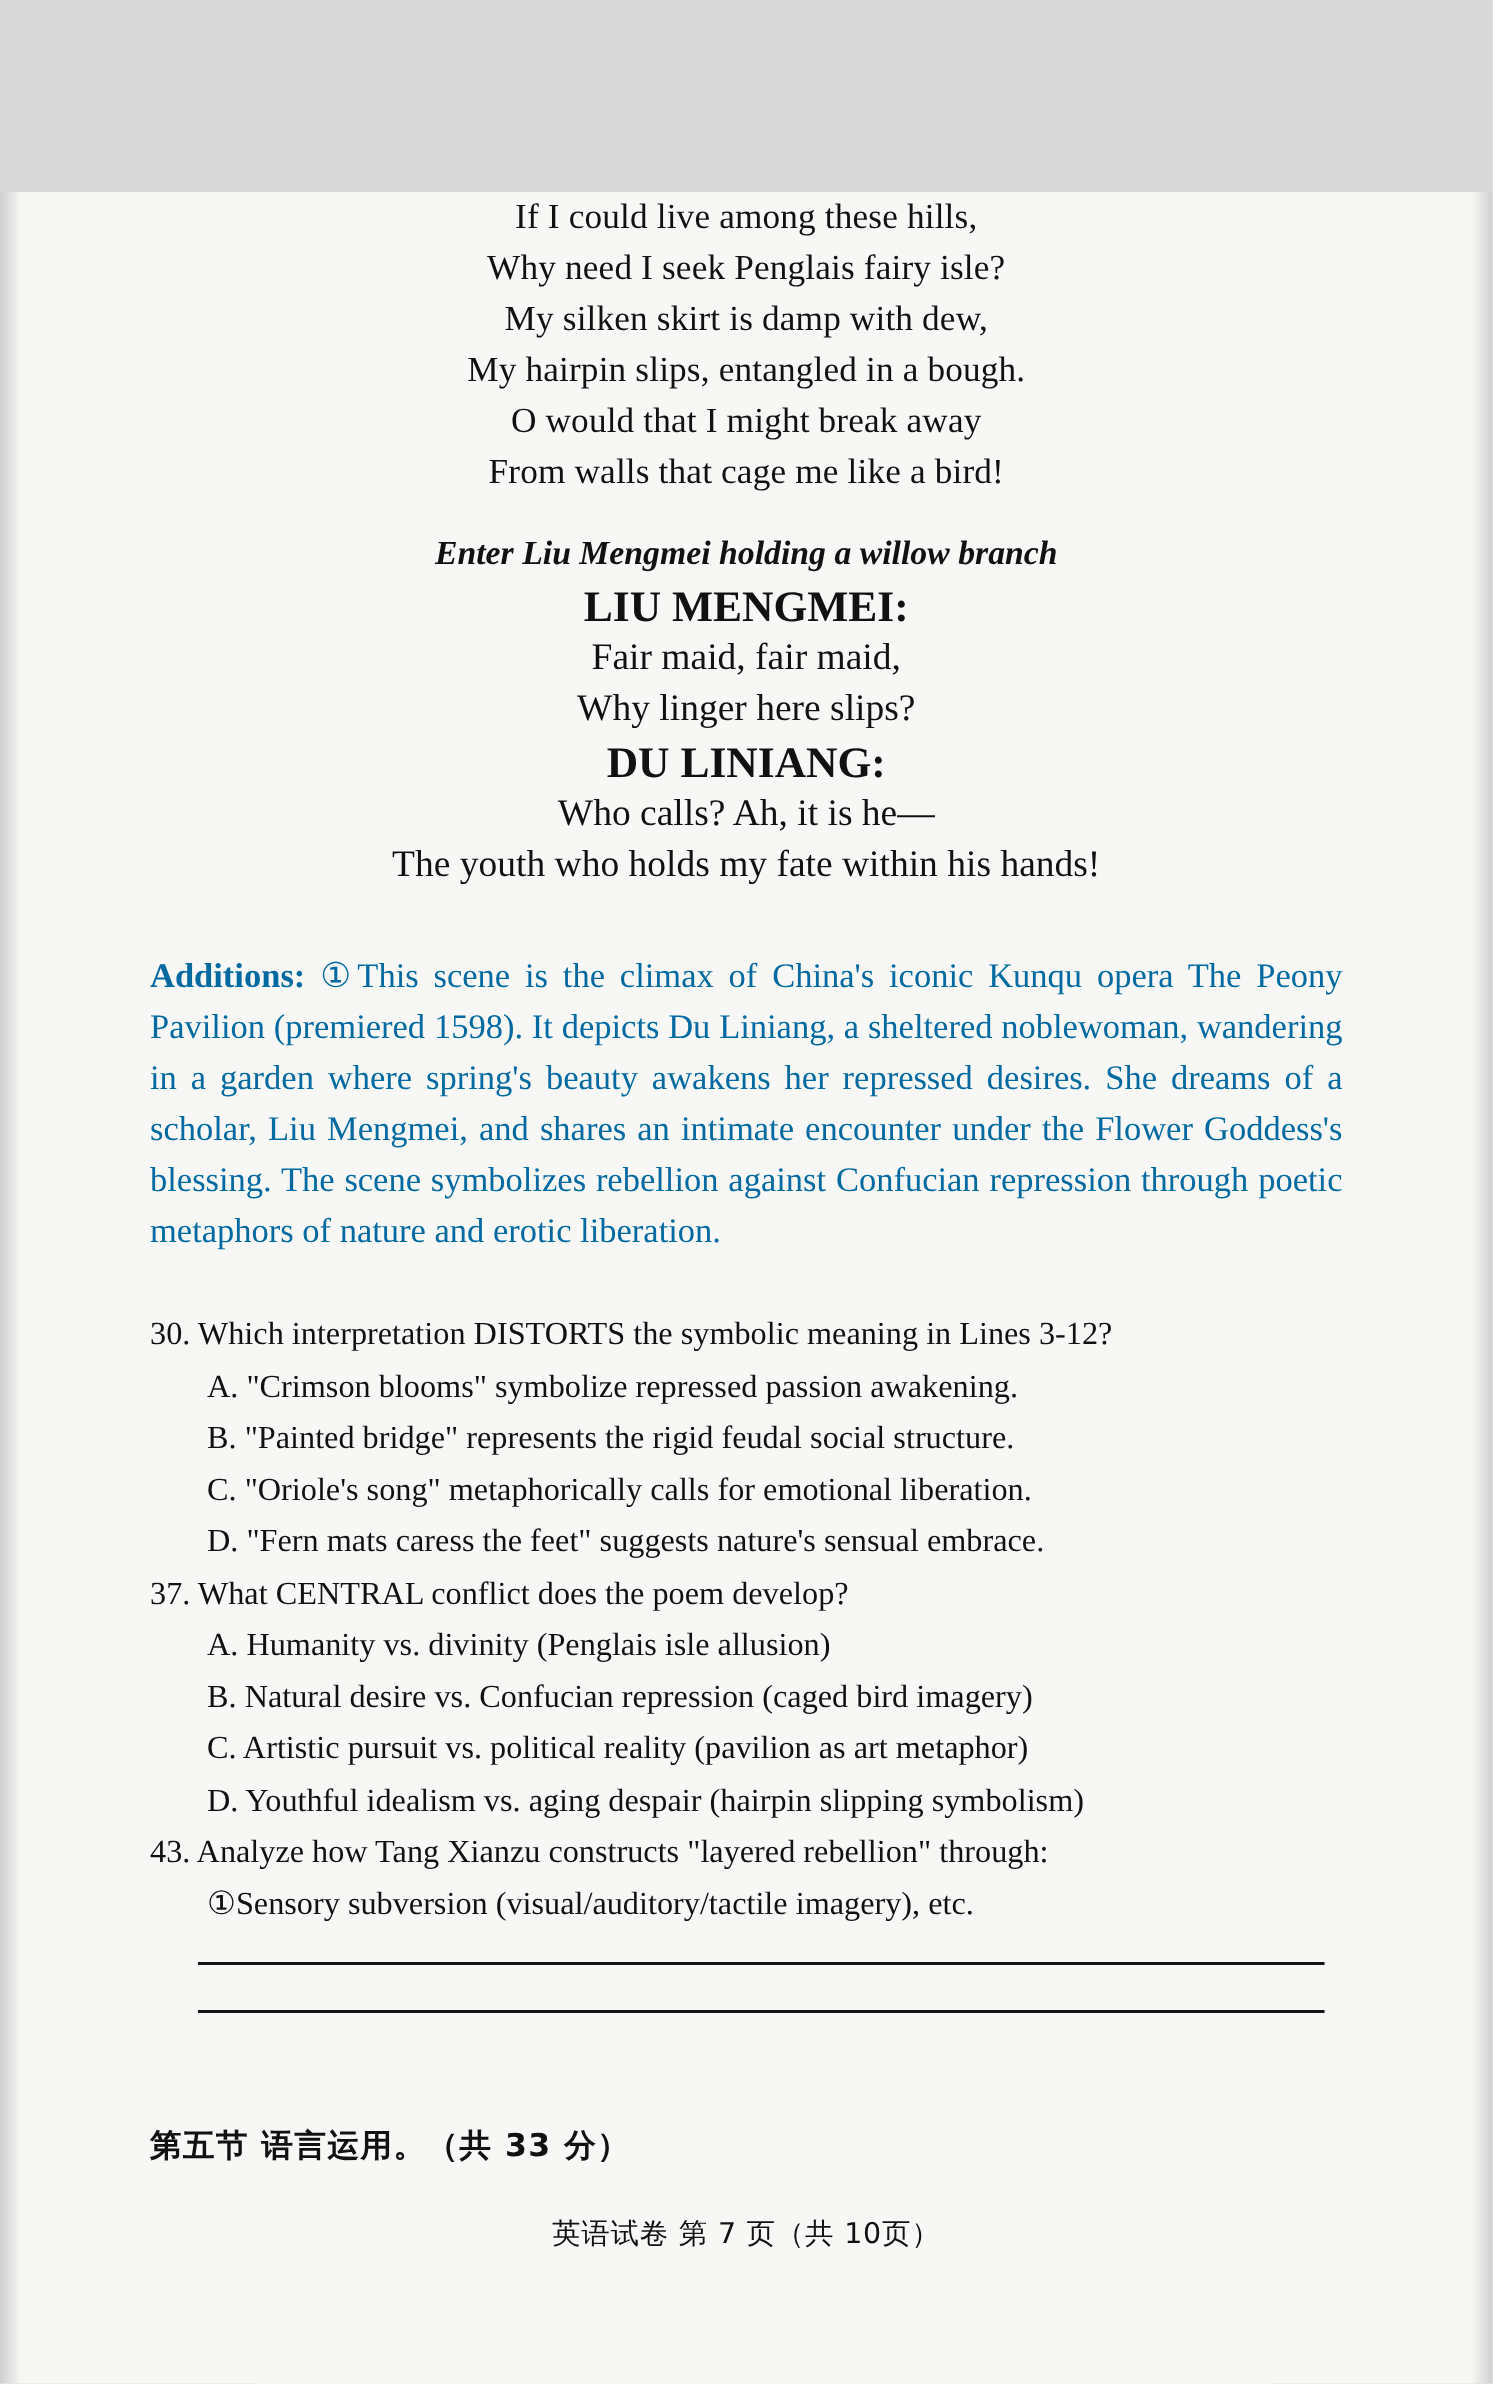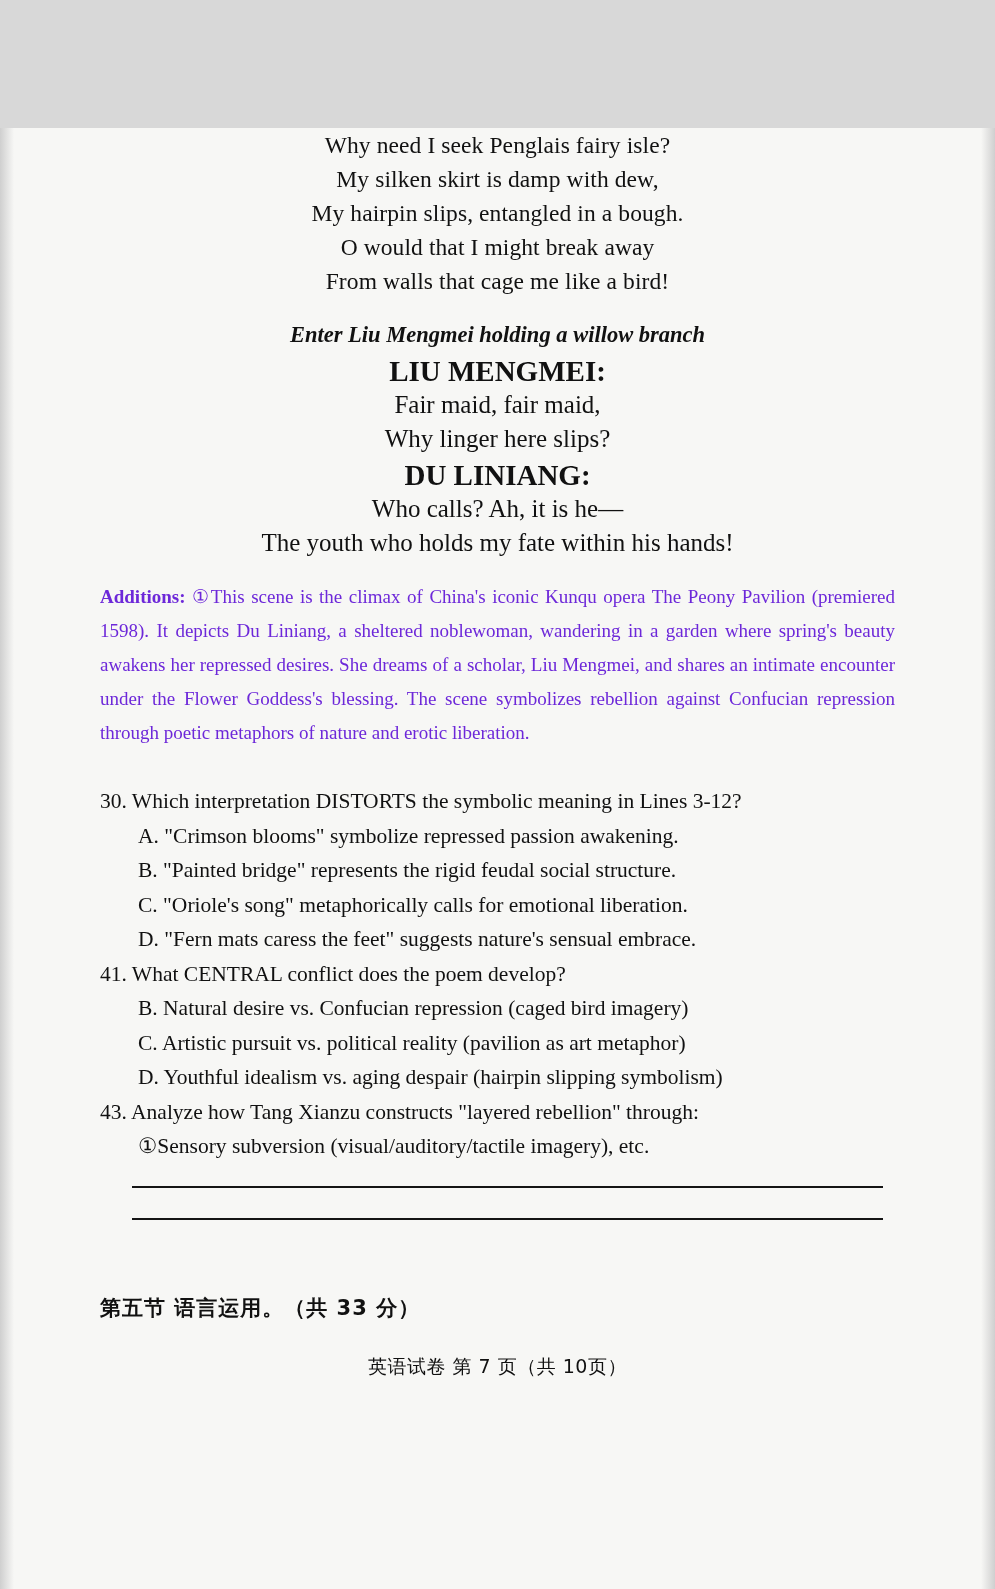--- a/index.html
+++ b/index.html
@@ -76,26 +76,26 @@
   }
   .dialog-line {
     text-align: center;
     font-size: 25px;
     line-height: 34px;
     color: #111;
   }
 
   
   .additions {
-    margin-top: 20px;
-    font-size: 19px;
+    margin-top: 40px;
+    font-size: 23px;
     line-height: 34px;
     text-align: justify;
     text-justify: inter-word;
-    color: #6d28d9;
+    color: #0369a1;
   }
   .additions .label {
     font-weight: bold;
   }
 
   
   .questions {
     margin-top: 34px;
   }
   .q-item {
@@ -143,20 +143,21 @@
     letter-spacing: 0.5px;
   }
 </style>
 </head>
 <body>
 
 <div class="page">
   <div class="content">
 
     <div class="verse-block">
+      <div class="verse-line">If I could live among these hills,</div>
       <div class="verse-line">Why need I seek Penglais fairy isle?</div>
       <div class="verse-line">My silken skirt is damp with dew,</div>
       <div class="verse-line">My hairpin slips, entangled in a bough.</div>
       <div class="verse-line">O would that I might break away</div>
       <div class="verse-line">From walls that cage me like a bird!</div>
     </div>
 
     <div class="stage-direction">Enter Liu Mengmei holding a willow branch</div>
 
     <div class="speaker">LIU MENGMEI:</div>
@@ -173,21 +174,22 @@
     </p>
 
     <div class="questions">
 
       <div class="q-item q-stem">30. Which interpretation DISTORTS the symbolic meaning in Lines 3-12?</div>
       <div class="q-item q-opt">A. "Crimson blooms" symbolize repressed passion awakening.</div>
       <div class="q-item q-opt">B. "Painted bridge" represents the rigid feudal social structure.</div>
       <div class="q-item q-opt">C. "Oriole's song" metaphorically calls for emotional liberation.</div>
       <div class="q-item q-opt">D. "Fern mats caress the feet" suggests nature's sensual embrace.</div>
 
-      <div class="q-item q-stem">41. What CENTRAL conflict does the poem develop?</div>
+      <div class="q-item q-stem">37. What CENTRAL conflict does the poem develop?</div>
+      <div class="q-item q-opt">A. Humanity vs. divinity (Penglais isle allusion)</div>
       <div class="q-item q-opt">B. Natural desire vs. Confucian repression (caged bird imagery)</div>
       <div class="q-item q-opt">C. Artistic pursuit vs. political reality (pavilion as art metaphor)</div>
       <div class="q-item q-opt">D. Youthful idealism vs. aging despair (hairpin slipping symbolism)</div>
 
       <div class="q-item q-stem">43. Analyze how Tang Xianzu constructs "layered rebellion" through:</div>
       <div class="q-item q-opt">①Sensory subversion (visual/auditory/tactile imagery), etc.</div>
     </div>
 
     <div class="answer-lines">
       <div class="rule"></div>

